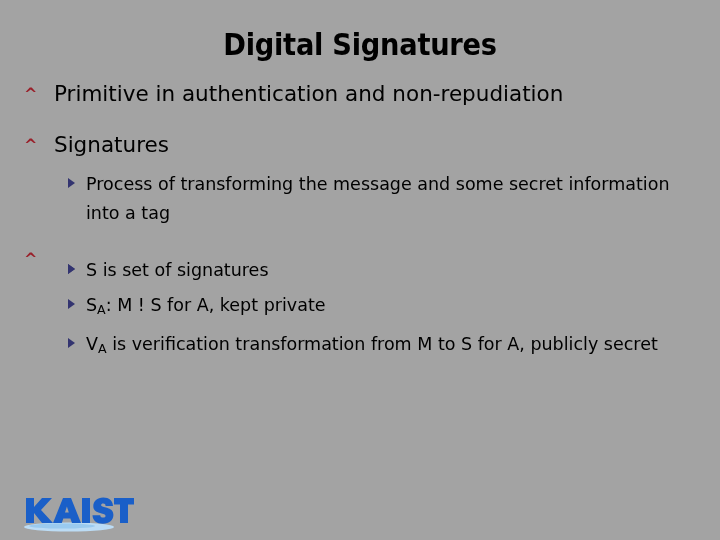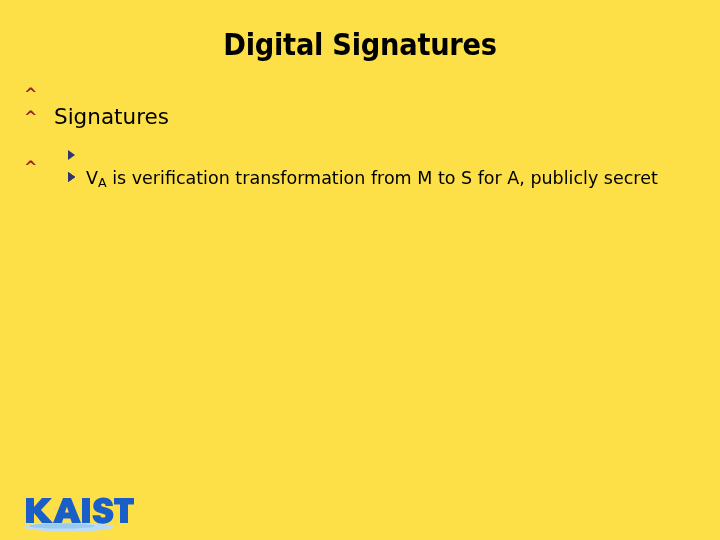--- a/index.html
+++ b/index.html
@@ -12,21 +12,21 @@
     background: #ffffff;
     font-family: "DejaVu Sans", sans-serif;
     overflow: hidden;
     position: relative;
   }
 
   .slide {
     position: relative;
     width: 720px;
     height: 540px;
-    background: #fde047;
+    background: #a3a3a3;
   }
 
   
   .slide-title {
     position: absolute;
     top: 26px;
     left: 0;
     width: 720px;
     text-align: center;
     font-family: "DejaVu Sans", sans-serif;
@@ -130,53 +130,57 @@
 <body>
 
 <div class="slide">
 
   <div class="slide-title">Digital Signatures</div>
 
   <div class="body-area">
 
     <div class="l1">
       <span class="marker">^</span>
+      <span class="txt">Primitive in authentication and non-repudiation</span>
     </div>
 
     <div class="spacer-sig"></div>
 
     <div class="l1">
       <span class="marker">^</span>
       <span class="txt">Signatures</span>
     </div>
 
     <div class="l2-group">
       <div class="l2">
         <span class="marker"><span class="tri"></span></span>
+        <span class="txt">Process of transforming the message and some secret information into a tag</span>
       </div>
     </div>
 
     <div class="spacer-nom"></div>
 
     <div class="l1">
       <span class="marker">^</span>
     </div>
 
     <div class="l2-group">
 
       <div class="l2">
         <span class="marker"><span class="tri"></span></span>
       </div>
 
       <div class="l2">
         <span class="marker"><span class="tri"></span></span>
-      </div>
-
-      <div class="l2">
-        <span class="marker"><span class="tri"></span></span>
+        <span class="txt">S is set of signatures</span>
+      </div>
+
+      <div class="l2">
+        <span class="marker"><span class="tri"></span></span>
+        <span class="txt"><span>S</span><sub>A</sub><span>: M ! S for A, kept private</span></span>
       </div>
 
       <div class="l2">
         <span class="marker"><span class="tri"></span></span>
         <span class="txt"><span>V</span><sub>A</sub><span> is verification transformation from M to S for A, publicly secret</span></span>
       </div>
 
     </div>
   </div>
 

